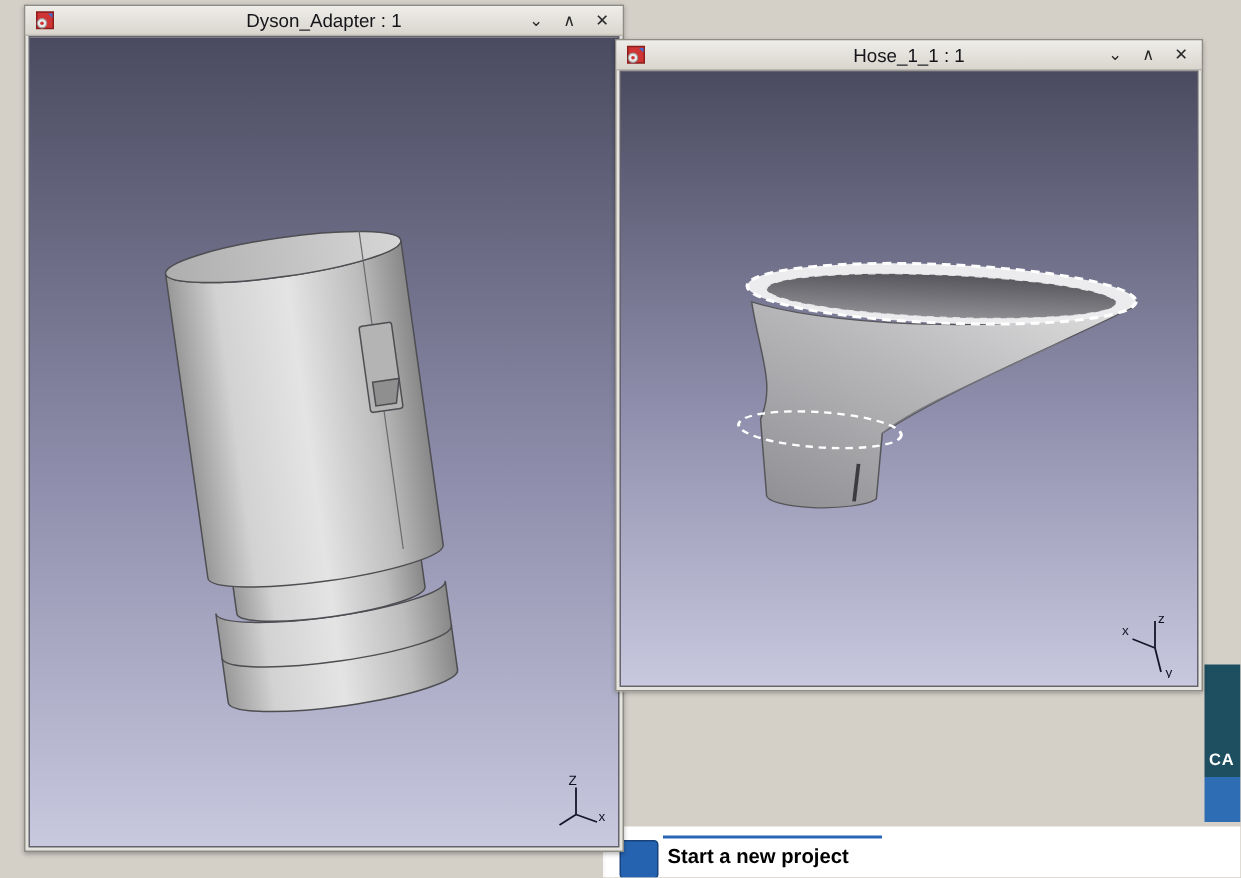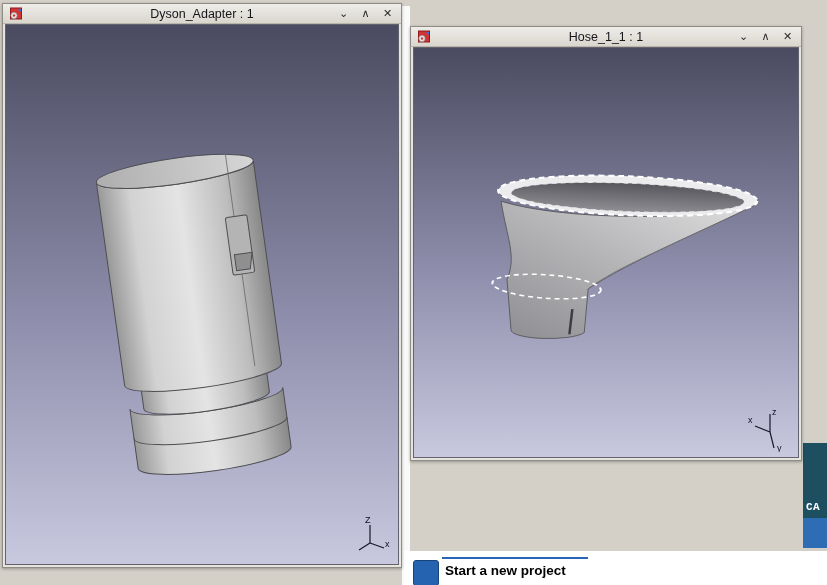--- a/index.html
+++ b/index.html
@@ -29,40 +29,40 @@
     position:absolute; left:38px; top:6px; width:146px; height:2px;
     background:#2a66b8;
   }
   .start-link {
     position:absolute; left:41px; top:12px;
     font-size:13.5px; font-weight:bold; color:#000;
     cursor:pointer; white-space:nowrap;text-align:right;
   }
   .banner-teal {
     position:absolute; left:803px; top:443px; width:24px; height:75px;
-    background:#1d4f60; z-index:1;font-family:Liberation Mono, monospace;
+    background:#1d4f60; z-index:1;
   }
   .banner-text {
     position:absolute; left:3px; bottom:5px;
     color:#ffffff; font-size:11px; font-weight:bold; letter-spacing:.5px;
   }
   .banner-blue {
     position:absolute; left:803px; top:518px; width:24px; height:30px;
     background:#2e6db4; z-index:1;
   }
 
   
   .mdi-window {
     position:absolute; z-index:10;
     background:#e6e4df;
     border:1px solid #8f8c85;
     box-shadow:0 1px 3px rgba(0,0,0,.3);
     display:flex; flex-direction:column;
   }
-  .win-left  { left:2px;   top:3px; width:400px; height:565px;justify-content:flex-end; }
+  .win-left  { left:16px;   top:3px; width:400px; height:565px;justify-content:flex-end; }
   .win-right { left:410px; top:3px; width:392px; height:435px;margin-top:23px; }
 
   .titlebar {
     height:20px; flex:0 0 20px;
     display:flex; align-items:center;
     padding:0 6px;
     background:linear-gradient(#efede9, #d9d6ce);
     border-bottom:1px solid #b8b5ad;
     position:relative; cursor:default;
   }

